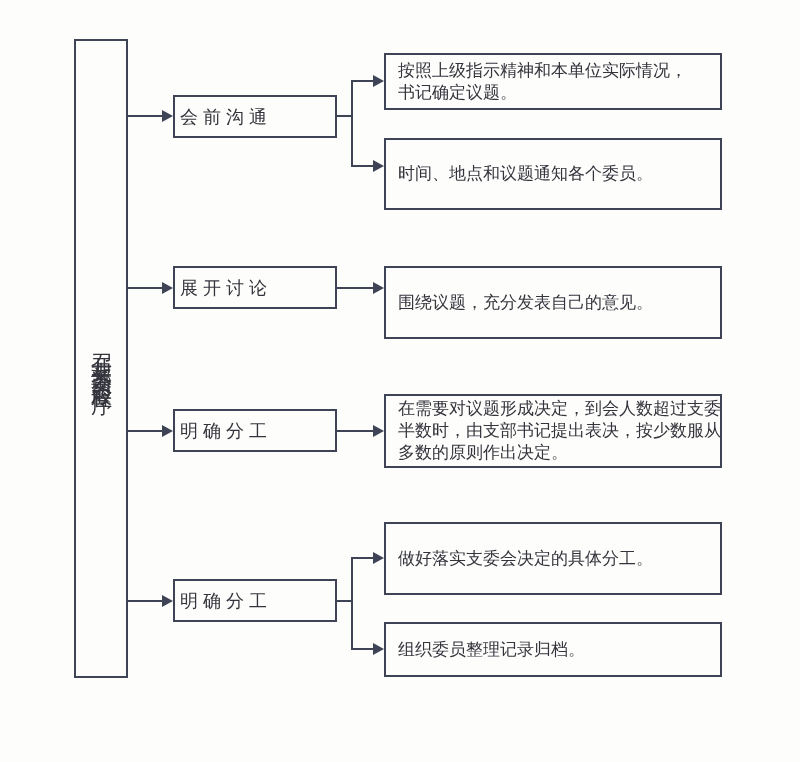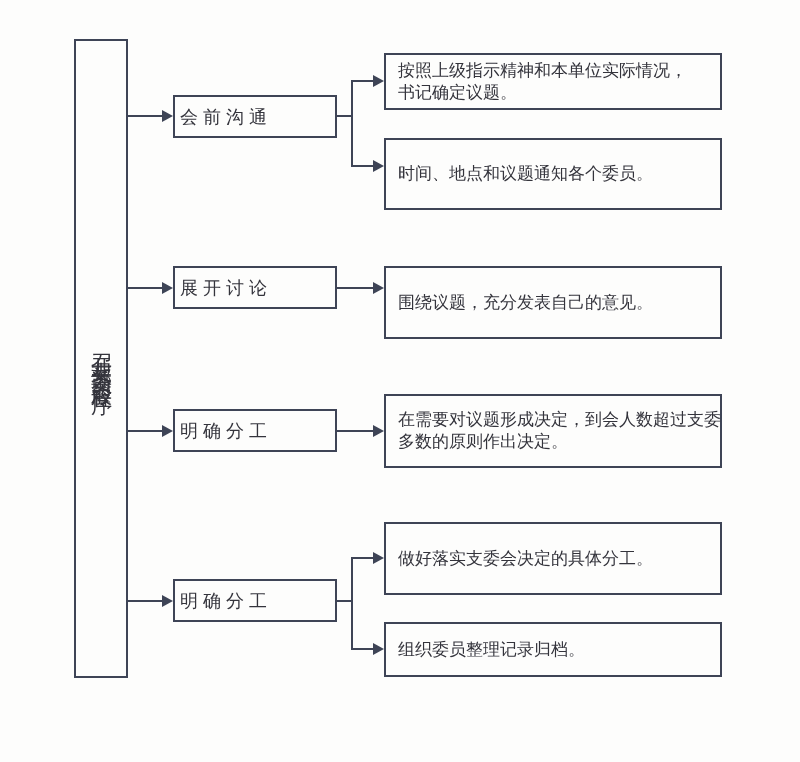--- a/index.html
+++ b/index.html
@@ -90,20 +90,21 @@
     <div class="ln">书记确定议题。</div>
   </div>
   <div class="box detail" style="top:138px;height:72px">
     <div class="ln">时间、地点和议题通知各个委员。</div>
   </div>
   <div class="box detail" style="top:266px;height:73px">
     <div class="ln">围绕议题，充分发表自己的意见。</div>
   </div>
   <div class="box detail" style="top:394px;height:74px">
     <div class="ln">在需要对议题形成决定，到会人数超过支委</div>
+    <div class="ln">半数时，由支部书记提出表决，按少数服从</div>
     <div class="ln">多数的原则作出决定。</div>
   </div>
   <div class="box detail" style="top:522px;height:73px">
     <div class="ln">做好落实支委会决定的具体分工。</div>
   </div>
   <div class="box detail" style="top:622px;height:55px">
     <div class="ln">组织委员整理记录归档。</div>
   </div>
 
   <div class="h" style="left:127px;top:115px;width:36px"></div>

